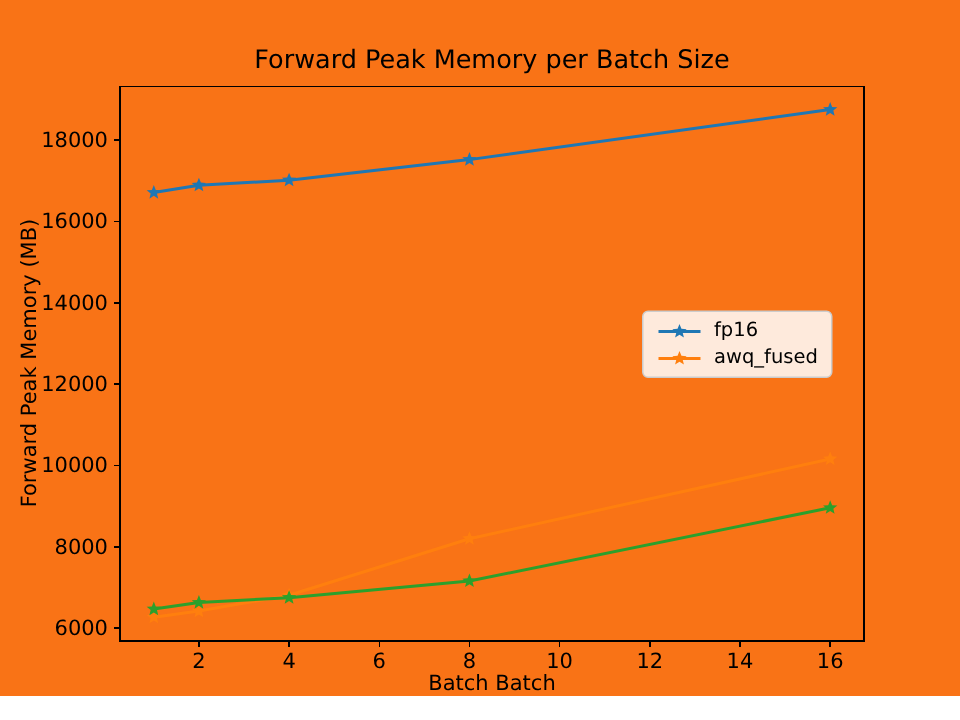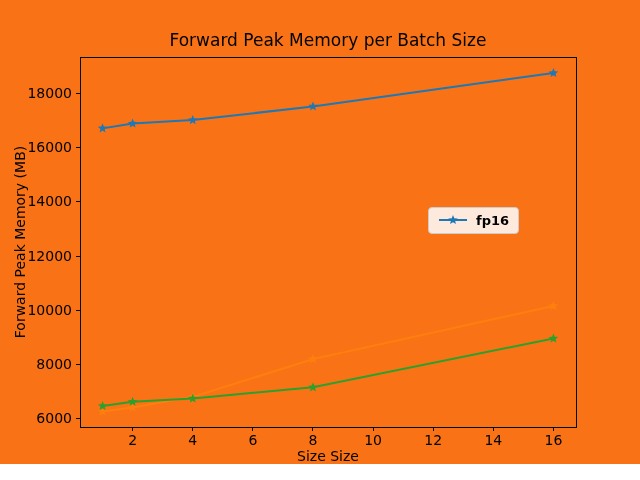--- a/index.html
+++ b/index.html
@@ -10,21 +10,21 @@
   .ylabel{position:absolute;left:20px;top:242px;
           transform:translate(-50%,-50%) rotate(-90deg);
           font-size:14px;color:#000;white-space:nowrap;}
   .xlabel{position:absolute;left:328px;top:456px;transform:translate(-50%,-50%);
           font-size:14px;color:#000;white-space:nowrap;}
   #plot{position:absolute;left:0;top:0;}
   #plot text{font-family:"DejaVu Sans",sans-serif;font-size:14px;fill:#000;}
   .legend{position:absolute;left:428px;top:207px;
           background:rgba(255,255,255,0.85);border:1px solid #cccccc;
           border-radius:4px;padding:5px 9px;display:flex;flex-direction:column;gap:3px;}
-  .legend-item{display:flex;align-items:flex-start;gap:8px;font-weight:bold;}
+  .legend-item{display:flex;align-items:center;gap:8px;}
   .legend-swatch{display:inline-flex;width:30px;height:14px;}
   .legend-label{font-size:13px;color:#000;}
 </style>
 </head>
 <body>
 
 <div class="figure">
   <div class="title">Forward Peak Memory per Batch Size</div>
   <div class="ylabel">Forward Peak Memory (MB)</div>
   <svg id="plot" width="640" height="480">
@@ -59,26 +59,35 @@
       <text x="72" y="152.12729273661046" text-anchor="end">16000</text>
       <line x1="76" y1="93.39398385913427" x2="80" y2="93.39398385913427" stroke="#000000" stroke-width="1" shape-rendering="crispEdges"></line>
       <text x="72" y="97.89398385913427" text-anchor="end">18000</text>
       <polyline points="102.55,128.37 132.61,123.49 192.73,120.10 312.97,106.41 553.45,73.06" fill="none" stroke="#1f77b4" stroke-width="2" stroke-linejoin="round" stroke-linecap="round"></polyline>
       <path d="M102.55 123.37L103.84 126.59L107.30 126.83L104.64 129.05L105.48 132.42L102.55 130.57L99.61 132.42L100.45 129.05L97.79 126.83L101.25 126.59Z M132.61 118.49L133.90 121.71L137.36 121.95L134.70 124.17L135.54 127.54L132.61 125.69L129.67 127.54L130.51 124.17L127.85 121.95L131.31 121.71Z M192.73 115.10L194.02 118.32L197.48 118.56L194.82 120.78L195.67 124.15L192.73 122.30L189.79 124.15L190.63 120.78L187.97 118.56L191.43 118.32Z M312.97 101.41L314.26 104.63L317.72 104.86L315.06 107.09L315.91 110.46L312.97 108.61L310.03 110.46L310.88 107.09L308.21 104.86L311.68 104.63Z M553.45 68.06L554.75 71.28L558.21 71.51L555.55 73.74L556.39 77.10L553.45 75.26L550.52 77.10L551.36 73.74L548.70 71.51L552.16 71.28Z" fill="#1f77b4"></path>
       <polyline points="102.55,411.47 132.61,407.40 192.73,396.83 312.97,359.14 553.45,305.99" fill="none" stroke="#ff7f0e" stroke-width="2" stroke-linejoin="round" stroke-linecap="round"></polyline>
       <path d="M102.55 406.47L103.84 409.69L107.30 409.93L104.64 412.15L105.48 415.52L102.55 413.67L99.61 415.52L100.45 412.15L97.79 409.93L101.25 409.69Z M132.61 402.40L133.90 405.63L137.36 405.86L134.70 408.08L135.54 411.45L132.61 409.60L129.67 411.45L130.51 408.08L127.85 405.86L131.31 405.63Z M192.73 391.83L194.02 395.05L197.48 395.28L194.82 397.51L195.67 400.87L192.73 399.03L189.79 400.87L190.63 397.51L187.97 395.28L191.43 395.05Z M312.97 354.14L314.26 357.36L317.72 357.59L315.06 359.82L315.91 363.18L312.97 361.34L310.03 363.18L310.88 359.82L308.21 357.59L311.68 357.36Z M553.45 300.99L554.75 304.21L558.21 304.44L555.55 306.67L556.39 310.03L553.45 308.19L550.52 310.03L551.36 306.67L548.70 304.44L552.16 304.21Z" fill="#ff7f0e"></path>
       <polyline points="102.55,406.05 132.61,401.71 192.73,398.46 312.97,387.34 553.45,338.53" fill="none" stroke="#2ca02c" stroke-width="2" stroke-linejoin="round" stroke-linecap="round"></polyline>
       <path d="M102.55 401.05L103.84 404.27L107.30 404.50L104.64 406.73L105.48 410.09L102.55 408.25L99.61 410.09L100.45 406.73L97.79 404.50L101.25 404.27Z M132.61 396.71L133.90 399.93L137.36 400.17L134.70 402.39L135.54 405.76L132.61 403.91L129.67 405.76L130.51 402.39L127.85 400.17L131.31 399.93Z M192.73 393.46L194.02 396.68L197.48 396.91L194.82 399.14L195.67 402.50L192.73 400.66L189.79 402.50L190.63 399.14L187.97 396.91L191.43 396.68Z M312.97 382.34L314.26 385.56L317.72 385.79L315.06 388.02L315.91 391.38L312.97 389.54L310.03 391.38L310.88 388.02L308.21 385.79L311.68 385.56Z M553.45 333.53L554.75 336.75L558.21 336.98L555.55 339.21L556.39 342.57L553.45 340.73L550.52 342.57L551.36 339.21L548.70 336.98L552.16 336.75Z" fill="#2ca02c"></path>
     </svg>
-  <div class="xlabel">Size Size</div>
+  <div class="xlabel">Batch Batch</div>
 
   <div class="legend">
     <div class="legend-item">
       <span class="legend-swatch">
           <svg width="30" height="14">
             <line x1="1" y1="7" x2="29" y2="7" stroke="#1f77b4" stroke-width="2"></line>
             <path d="M15.00 2.00L16.29 5.22L19.76 5.45L17.09 7.68L17.94 11.05L15.00 9.20L12.06 11.05L12.91 7.68L10.24 5.45L13.71 5.22Z" fill="#1f77b4"></path>
           </svg>
         </span>
       <span class="legend-label">fp16</span>
     </div>
+    <div class="legend-item">
+      <span class="legend-swatch">
+          <svg width="30" height="14">
+            <line x1="1" y1="7" x2="29" y2="7" stroke="#ff7f0e" stroke-width="2"></line>
+            <path d="M15.00 2.00L16.29 5.22L19.76 5.45L17.09 7.68L17.94 11.05L15.00 9.20L12.06 11.05L12.91 7.68L10.24 5.45L13.71 5.22Z" fill="#ff7f0e"></path>
+          </svg>
+        </span>
+      <span class="legend-label">awq_fused</span>
+    </div>
   </div>
 </div>
 
 </body></html>

